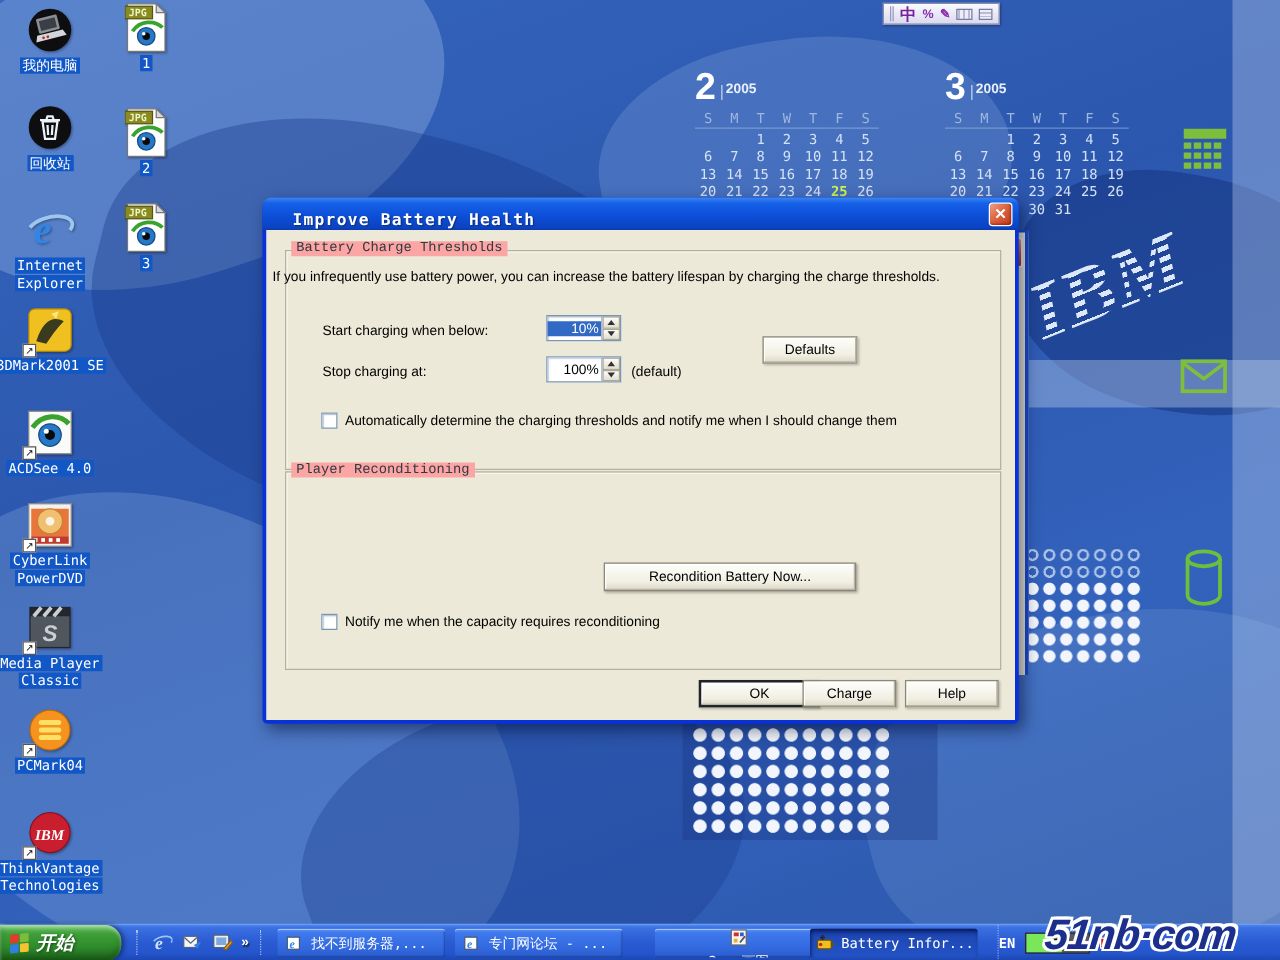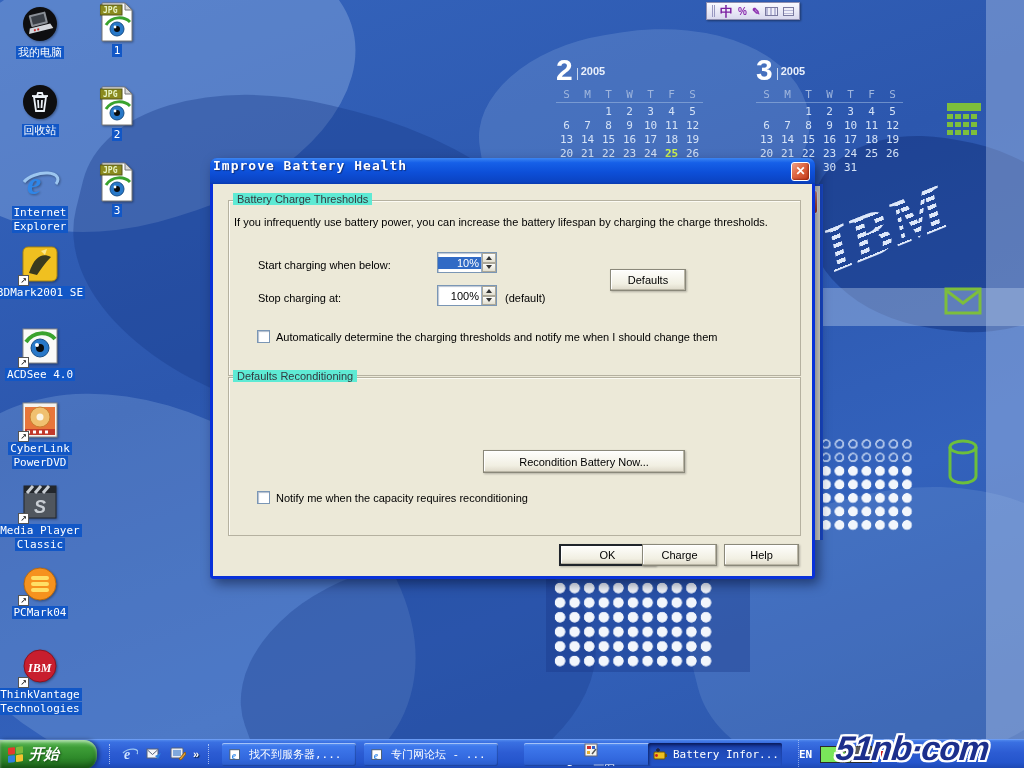--- a/index.html
+++ b/index.html
@@ -75,31 +75,31 @@
   .backwin { position:absolute; left:806px; top:184px; width:17px; height:356px; background:#ECE9D8;
     border-right:3px solid #1A49C8; border-top:2px solid #1A49C8; z-index:8; }
   .backwin .redbtn { position:absolute; left:0; top:4px; width:12px; height:24px; border-radius:3px;
     background:linear-gradient(180deg,#EFA28C,#CE5538 60%,#B33418); border:1px solid #fff; }
 
   
   .dialog { position:absolute; left:210px; top:158px; width:605px; height:421px; z-index:10;
     background:#0831D9; border-radius:8px 8px 4px 4px; box-shadow:4px 5px 12px rgba(0,10,40,.5); }
   .titlebar { height:26px; border-radius:7px 7px 0 0; position:relative;
     background:linear-gradient(180deg,#3C86F2 0%,#1660E8 18%,#0D4FD8 55%,#0B43C2 92%,#0A3AAE 100%);
-    display:flex; align-items:flex-start; padding-left:3px; }
+    display:flex; align-items:flex-end; padding-left:24px; }
   .title-text { color:#fff; font-family:"DejaVu Sans Mono", monospace; font-weight:bold; font-size:13px; letter-spacing:1px;
     text-shadow:1px 1px 1px #10307E; }
   .closebtn { position:absolute; right:5px; top:4px; width:19px; height:19px; border-radius:3px; border:1px solid #FFFFFF;
     background:linear-gradient(135deg,#F0A38B 0%,#E06A45 40%,#C53A1B 100%);
     color:#fff; font-weight:bold; font-size:12px; line-height:17px; text-align:center; cursor:pointer;
     box-shadow:inset -1px -1px 2px rgba(120,20,0,.6); }
   .dlg-face { position:absolute; left:3px; right:3px; top:26px; bottom:3px; background:#ECE9D8; font-size:11px; color:#000; }
 
   .grp { position:absolute; border:1px solid #B5B1A0; box-shadow:inset 1px 1px 0 #FCFBF4; }
-  .grp-cap { position:absolute; background:#5eead4; padding:0 4px; font-size:11px; color:#33393F; }
+  .grp-cap { position:absolute; background:#fca5a5; padding:0 4px; font-size:11px; color:#33393F;font-family:Liberation Mono, monospace; }
   .dtext { position:absolute; font-size:11px; color:#000; }
 
   .spinfield { position:absolute; width:60px; height:21px; background:#fff; border:1px solid #7A96B5;
     box-shadow:inset 1px 1px 1px rgba(60,90,130,.35); display:flex; align-items:center; }
   .spinval { flex:1; text-align:right; padding-right:2px; font-size:11px; }
   .spinval.sel { background:#316AC5; color:#fff; }
   .spin { width:15px; height:100%; display:flex; flex-direction:column; border-left:1px solid #9BB0C8; }
   .spin div { flex:1; background:linear-gradient(180deg,#FDFDFB,#E2DFD0); border:1px solid #ACA899; display:flex; justify-content:center; align-items:center; }
   .tri-up { width:0; height:0; border-left:3px solid transparent; border-right:3px solid transparent; border-bottom:4px solid #333; }
   .tri-dn { width:0; height:0; border-left:3px solid transparent; border-right:3px solid transparent; border-top:4px solid #333; }
@@ -398,21 +398,21 @@
 
   <div class="dialog">
     <div class="titlebar">
       <span class="title-text">Improve Battery Health</span>
       <div class="closebtn">✕</div>
     </div>
     <div class="dlg-face">
 
       <div class="grp" style="left:15px; top:16px; width:573px; height:176px;"></div>
       <div class="grp-cap" style="left:20px; top:9px;">Battery Charge Thresholds</div>
-      <div class="dtext" style="left:21px; top:32px; width:560px;">If you infrequently use battery power, you can increase the battery lifespan by charging the charge thresholds.</div>
+      <div class="dtext" style="left:5px; top:32px; width:560px;">If you infrequently use battery power, you can increase the battery lifespan by charging the charge thresholds.</div>
 
       <div class="dtext" style="left:45px; top:75px;">Start charging when below:</div>
       <div class="spinfield" style="left:224px; top:68px;">
         <span class="spinval sel">10%</span>
         <span class="spin">
           <div>
               <i class="tri-up"></i>
             </div>
           <div>
               <i class="tri-dn"></i>
@@ -434,21 +434,21 @@
         </span>
       </div>
       <div class="dtext" style="left:292px; top:108px;">(default)</div>
 
       <div class="cbrow" style="left:44px; top:146px;">
         <span class="cbx"></span>
         <span class="dtext" style="position:static;">Automatically determine the charging thresholds and notify me when I should change them</span>
       </div>
 
       <div class="grp" style="left:15px; top:193px; width:573px; height:159px;"></div>
-      <div class="grp-cap" style="left:20px; top:186px;">Defaults Reconditioning</div>
+      <div class="grp-cap" style="left:20px; top:186px;">Player Reconditioning</div>
 
       <button class="btn" style="left:270px; top:266px; width:202px; height:23px;">Recondition Battery Now...</button>
 
       <div class="cbrow" style="left:44px; top:307px;">
         <span class="cbx"></span>
         <span class="dtext" style="position:static;">Notify me when the capacity requires reconditioning</span>
       </div>
 
       <button class="btn default" style="left:346px; top:360px; width:97px;">OK</button>
       <button class="btn" style="left:429px; top:360px; width:75px;">Charge</button>

